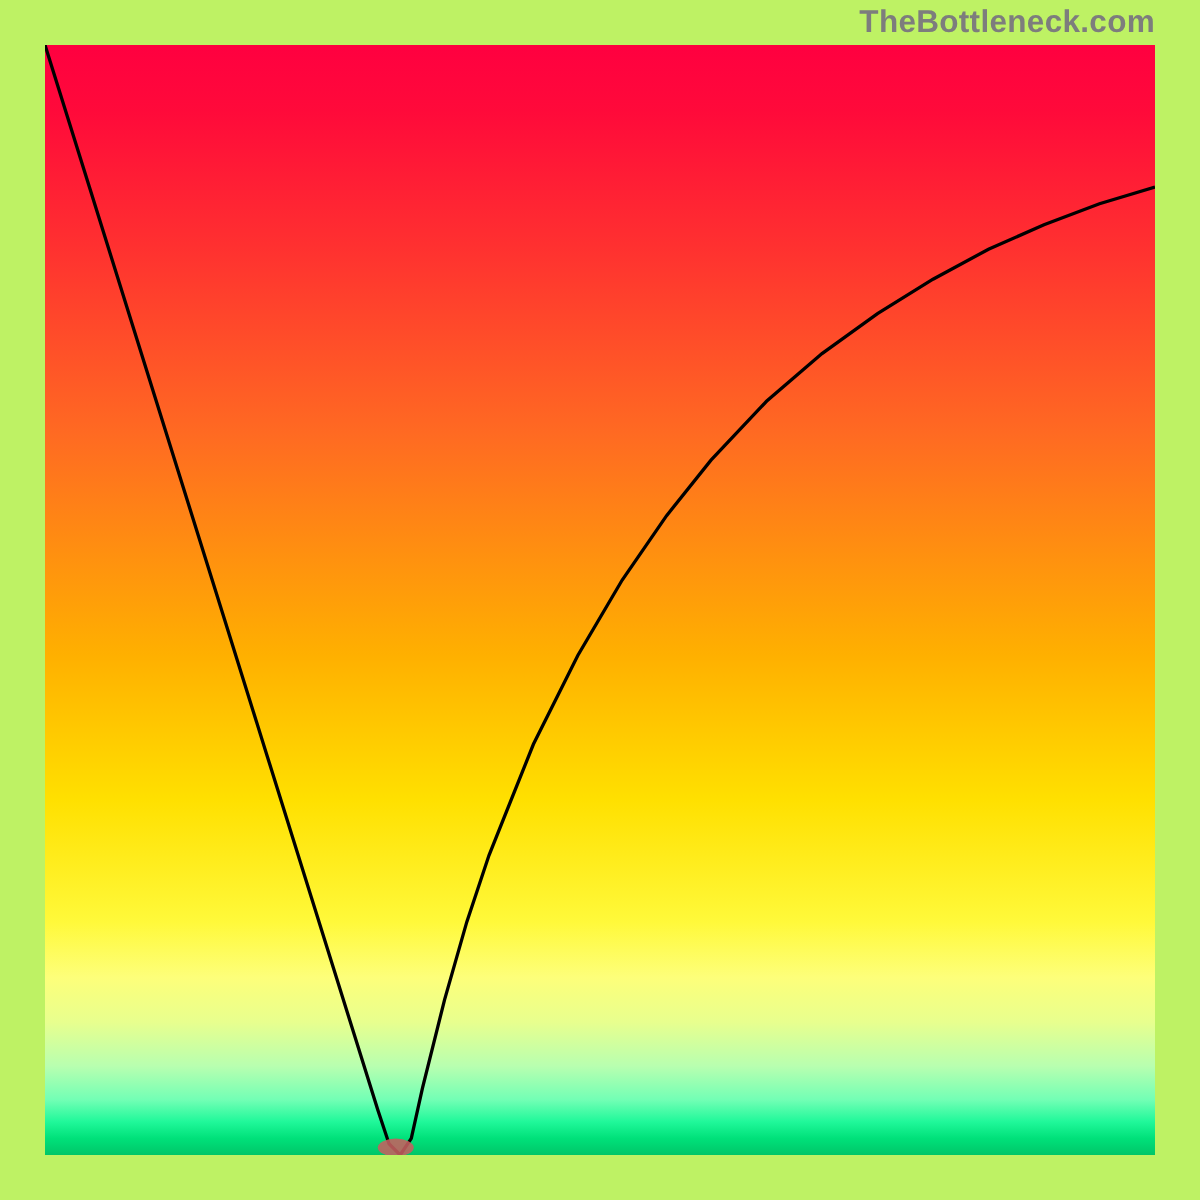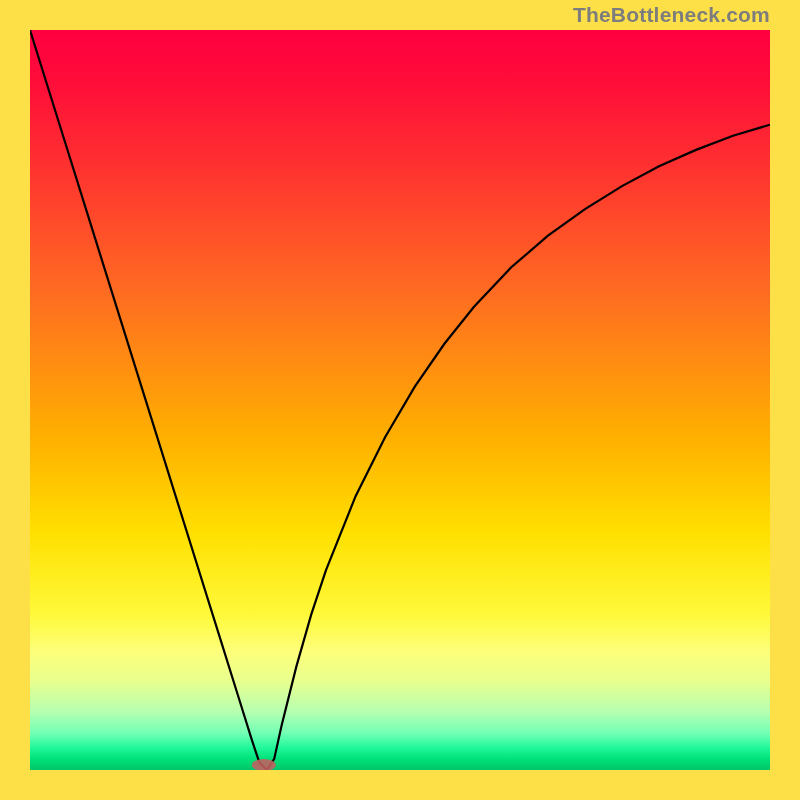--- a/index.html
+++ b/index.html
@@ -9,21 +9,21 @@
     height: 800px;
     background: #000000;
     overflow: hidden;
   }
   .frame {
     position: absolute;
     top: 0;
     left: 0;
     width: 800px;
     height: 800px;
-    background: #fde047;
+    background: #bef264;
   }
   .plot-area {
     position: absolute;
     top: 30px;
     left: 30px;
     width: 740px;
     height: 740px;
     overflow: hidden;
   }
   .gradient-bg {

